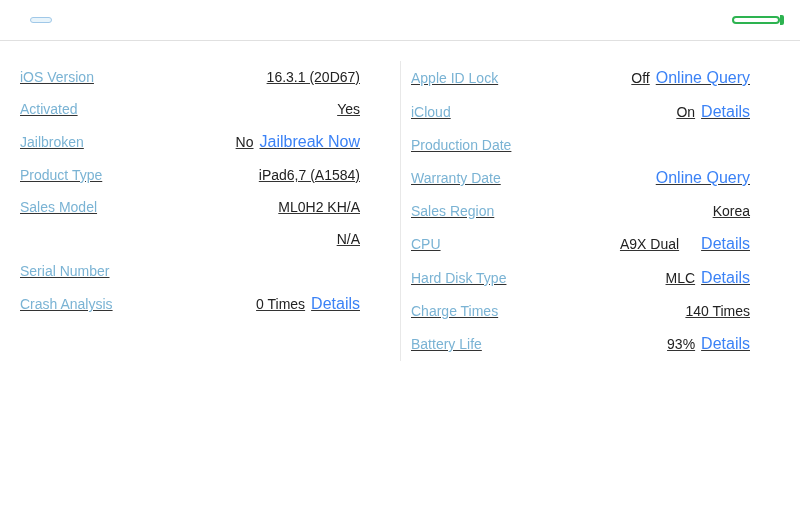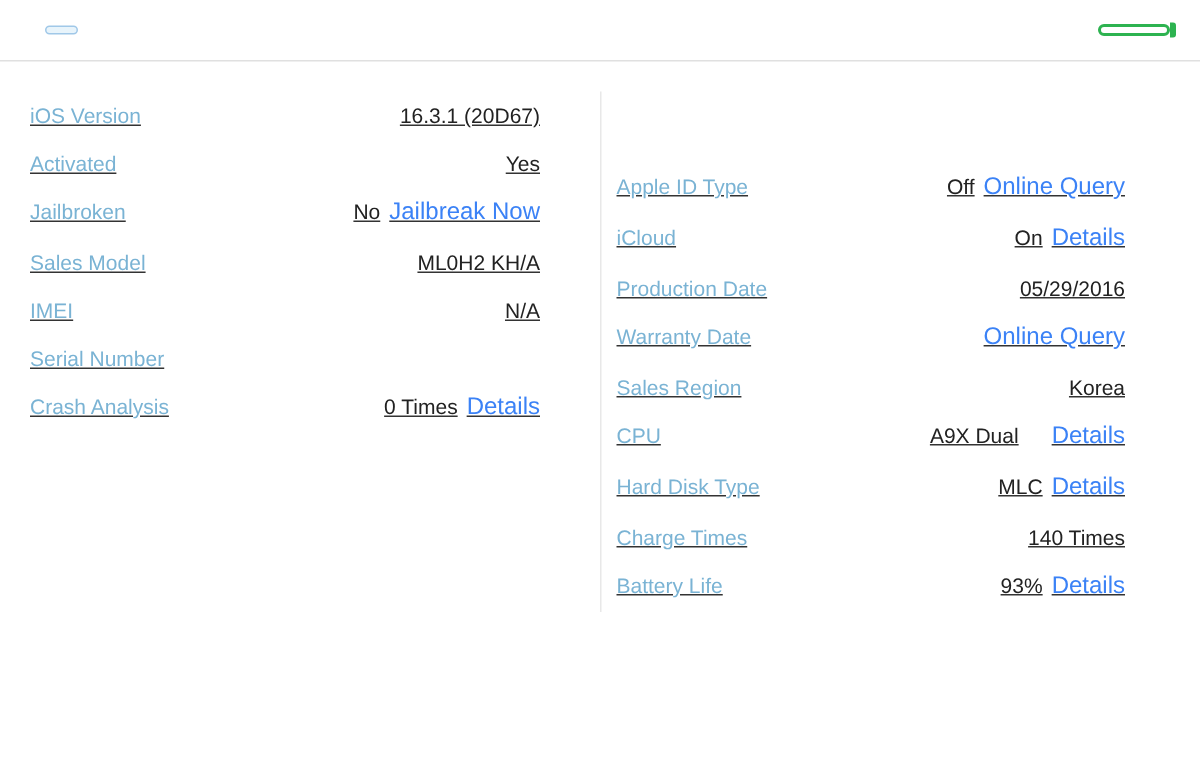--- a/index.html
+++ b/index.html
@@ -167,57 +167,59 @@
           <span class="info-value">Yes</span>
         </div>
         <div class="info-row">
           <span class="info-label">Jailbroken</span>
           <span class="inline-values">
             <span class="info-value" style="flex: 0 0 auto; text-align: right; padding-right: 0px;">No</span>
             <span class="link-text">Jailbreak Now</span>
           </span>
         </div>
         <div class="info-row">
+          <span class="info-label">Product Type</span>
+          <span class="info-value">iPad6,7 (A1584)</span>
+        </div>
+        <div class="info-row">
           <span class="info-label">Sales Model</span>
           <span class="info-value">ML0H2 KH/A</span>
         </div>
         <div class="info-row">
-          <span class="info-label">IMEI</span>
           <span class="info-value">N/A</span>
         </div>
         <div class="info-row">
           <span class="info-label">Serial Number</span>
           <span class="info-value"></span>
         </div>
         <div class="info-row">
           <span class="info-label">Crash Analysis</span>
           <span class="inline-values">
             <span class="info-value" style="flex: 0 0 auto; text-align: right; padding-right: 0px;">0 Times</span>
             <span class="link-text">Details</span>
           </span>
         </div>
       </div>
     <div class="info-col right-col" id="right-col">
         <div class="info-row">
-          <span class="info-label">Apple ID Type</span>
-          <span class="inline-values">
-            <span class="info-value" style="flex: 0 0 auto; text-align: right; padding-right: 0px; margin-top: 47px;">Off</span>
+          <span class="info-label">Apple ID Lock</span>
+          <span class="inline-values">
+            <span class="info-value" style="flex: 0 0 auto; text-align: right; padding-right: 0px;">Off</span>
             <span class="link-text">Online Query</span>
           </span>
         </div>
         <div class="info-row">
           <span class="info-label">iCloud</span>
           <span class="inline-values">
             <span class="info-value" style="flex: 0 0 auto; text-align: right; padding-right: 0px; margin-left: 37px;">On</span>
             <span class="link-text">Details</span>
           </span>
         </div>
         <div class="info-row">
           <span class="info-label">Production Date</span>
-          <span class="info-value">05/29/2016</span>
         </div>
         <div class="info-row">
           <span class="info-label">Warranty Date</span>
           <span class="inline-values">
             <span class="link-text">Online Query</span>
           </span>
         </div>
         <div class="info-row">
           <span class="info-label">Sales Region</span>
           <span class="info-value">Korea</span>

